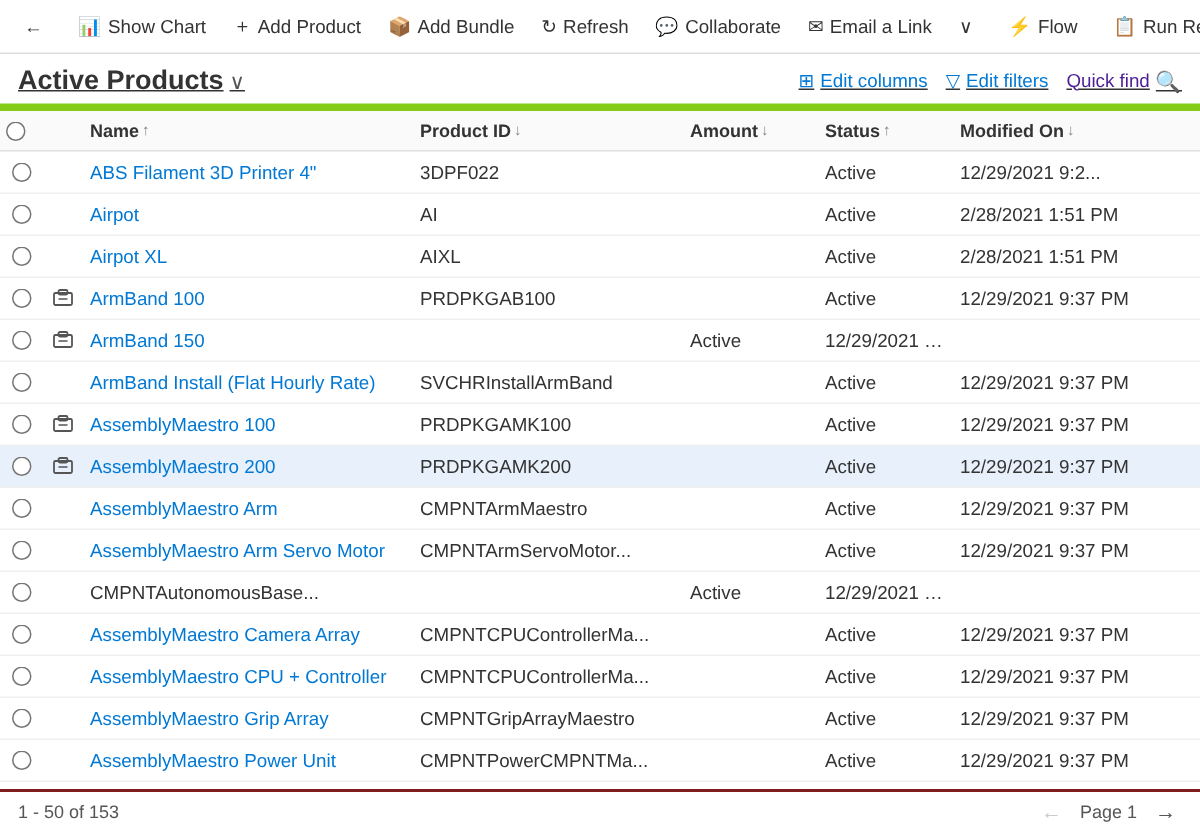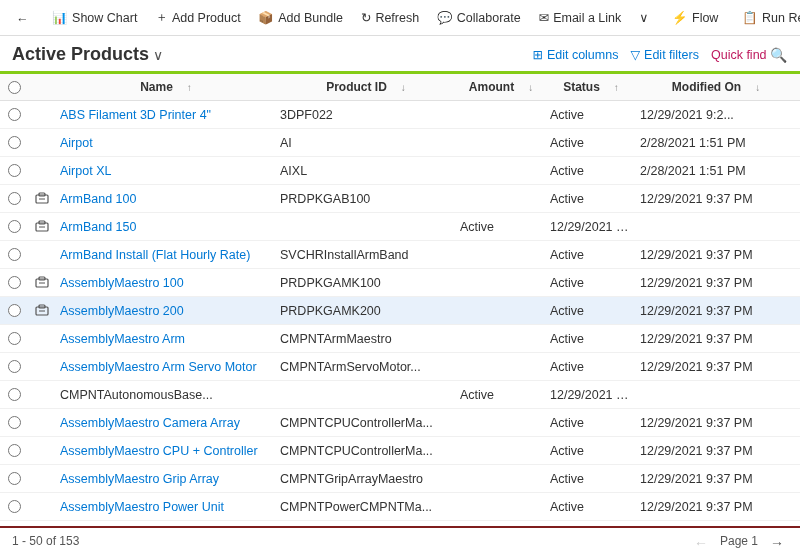--- a/index.html
+++ b/index.html
@@ -41,23 +41,24 @@
       height: 20px;
       background: #ddd;
       margin: 0 2px;
     }
 
     
     .subheader {
       display: flex;
       align-items: center;
       padding: 6px 12px 4px 12px;
-      border-bottom: 3px solid #84cc16;
+      border-bottom: 5px solid #84cc16;
       background: #fff;
       height: 38px;
+      text-decoration: underline;
     }
     .page-title {
       font-size: 18px;
       font-weight: 600;
       color: #333;
       margin-right: 4px;
     }
     .title-chevron {
       font-size: 14px;
       color: #555;
@@ -79,21 +80,21 @@
       cursor: pointer;
       white-space: nowrap;
     }
     .quick-find-wrap {
       display: flex;
       align-items: center;
       gap: 4px;
     }
     .quick-find-label {
       font-size: 12.5px;
-      color: #be185d;
+      color: #4c1d95;
     }
     .quick-find-icon {
       font-size: 14px;
       color: #555;
       cursor: pointer;
     }
 
     
     .col-headers {
       display: grid;
@@ -103,23 +104,22 @@
       background: #fafafa;
       align-items: center;
     }
     .col-header {
       font-size: 12px;
       font-weight: 600;
       color: #333;
       padding: 2px 4px;
       display: flex;
       align-items: center;
-      gap: 14px;
+      gap: 2px;
       white-space: nowrap;
-      justify-content: center;
     }
     .sort-icon { font-size: 10px; color: #888; }
 
     
     .table-body {
       overflow-y: auto;
       height: calc(557px - 36px - 38px - 30px - 28px);
     }
     .table-row {
       display: grid;

